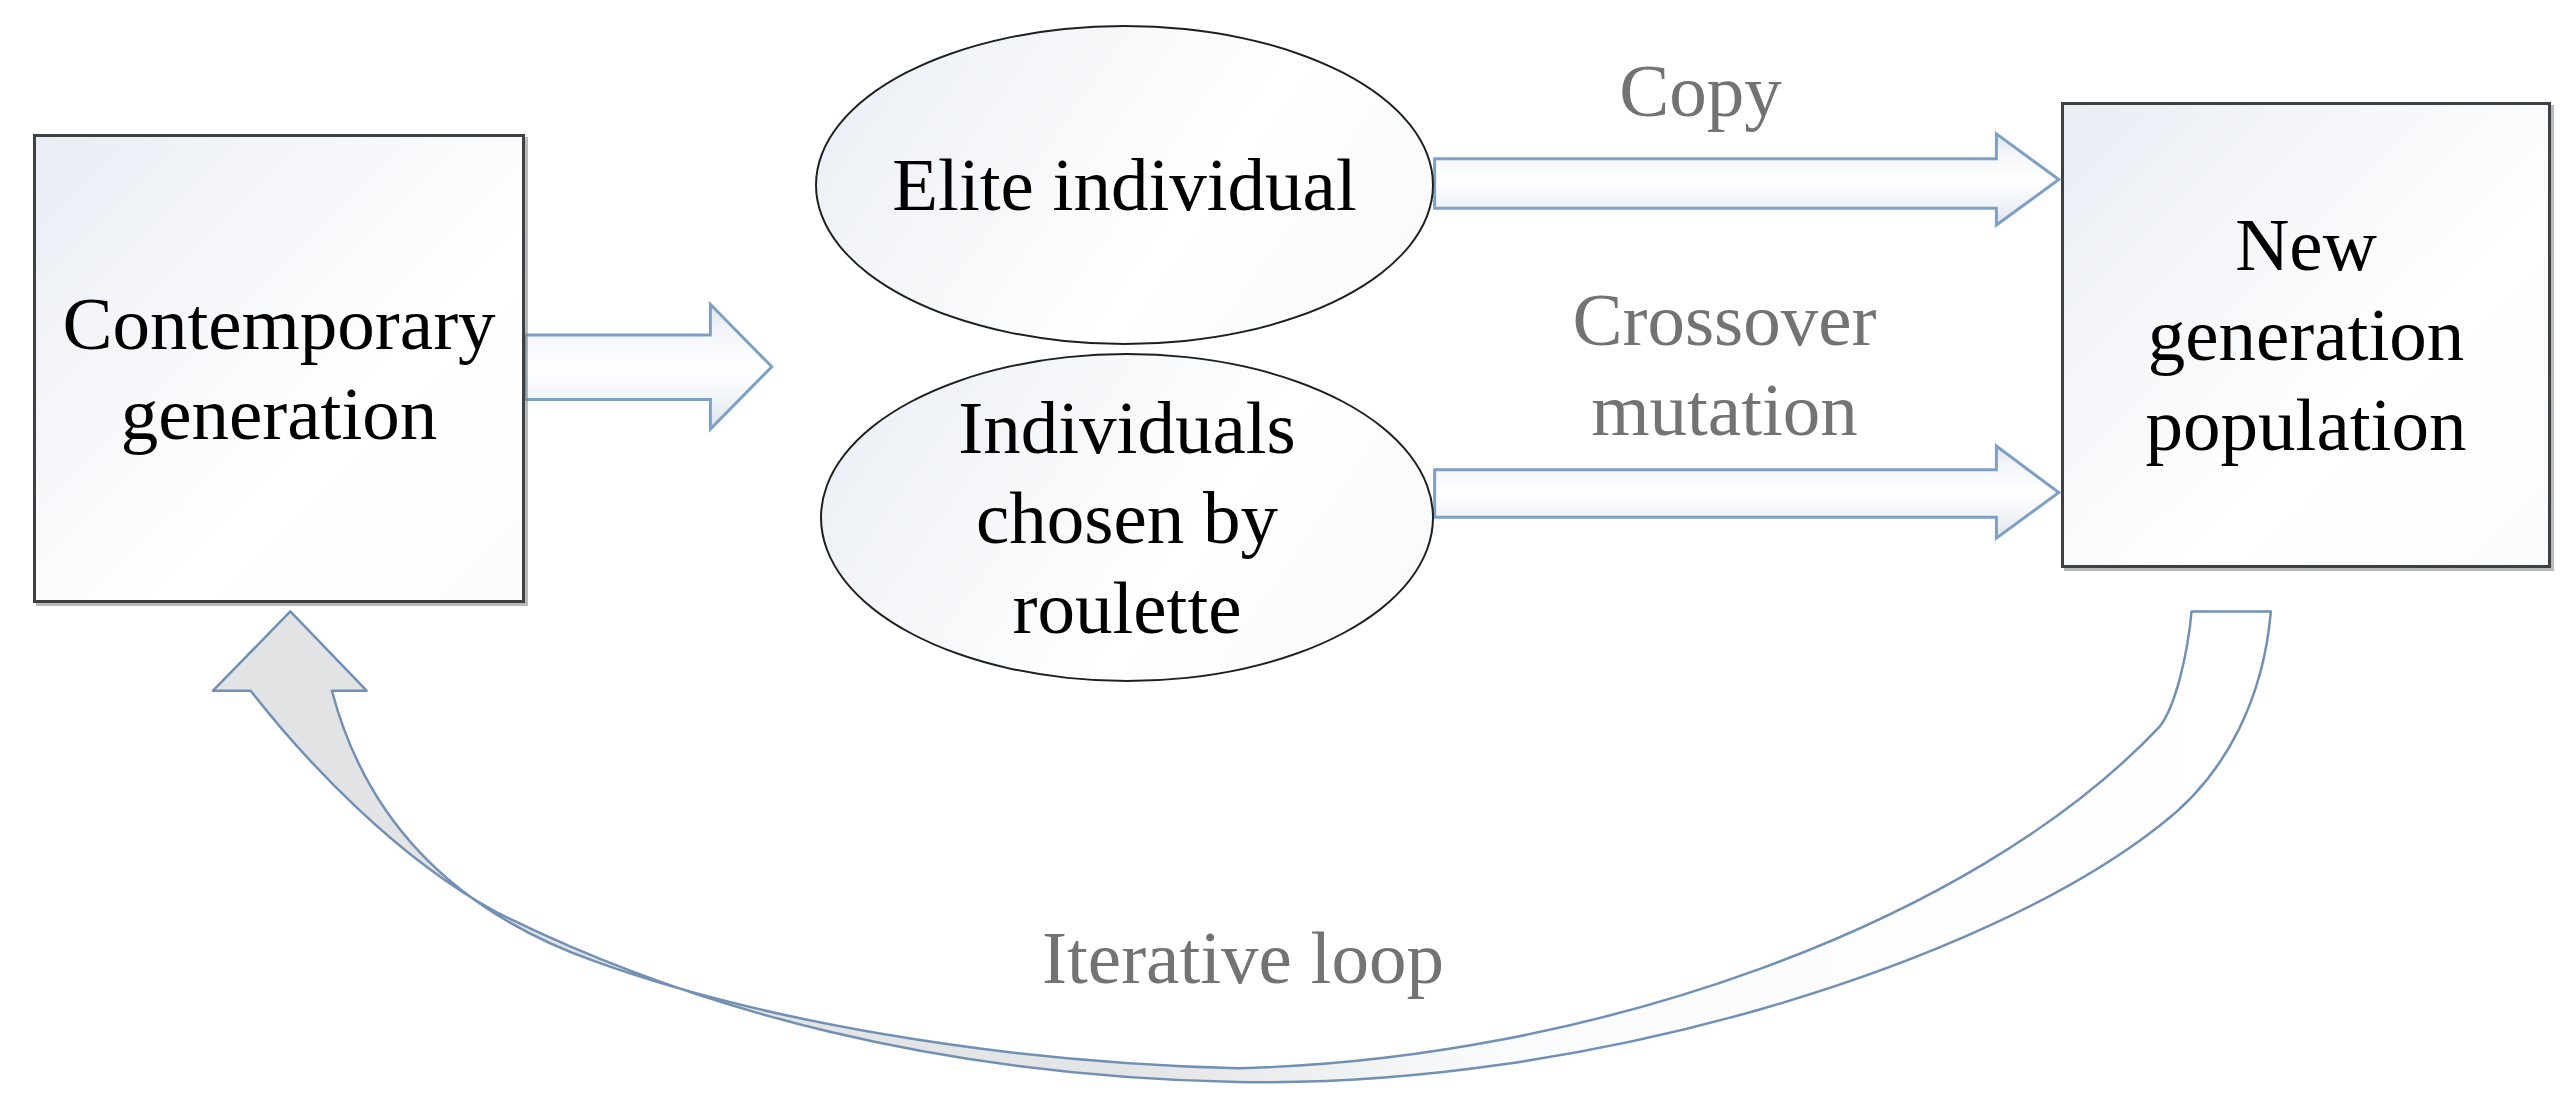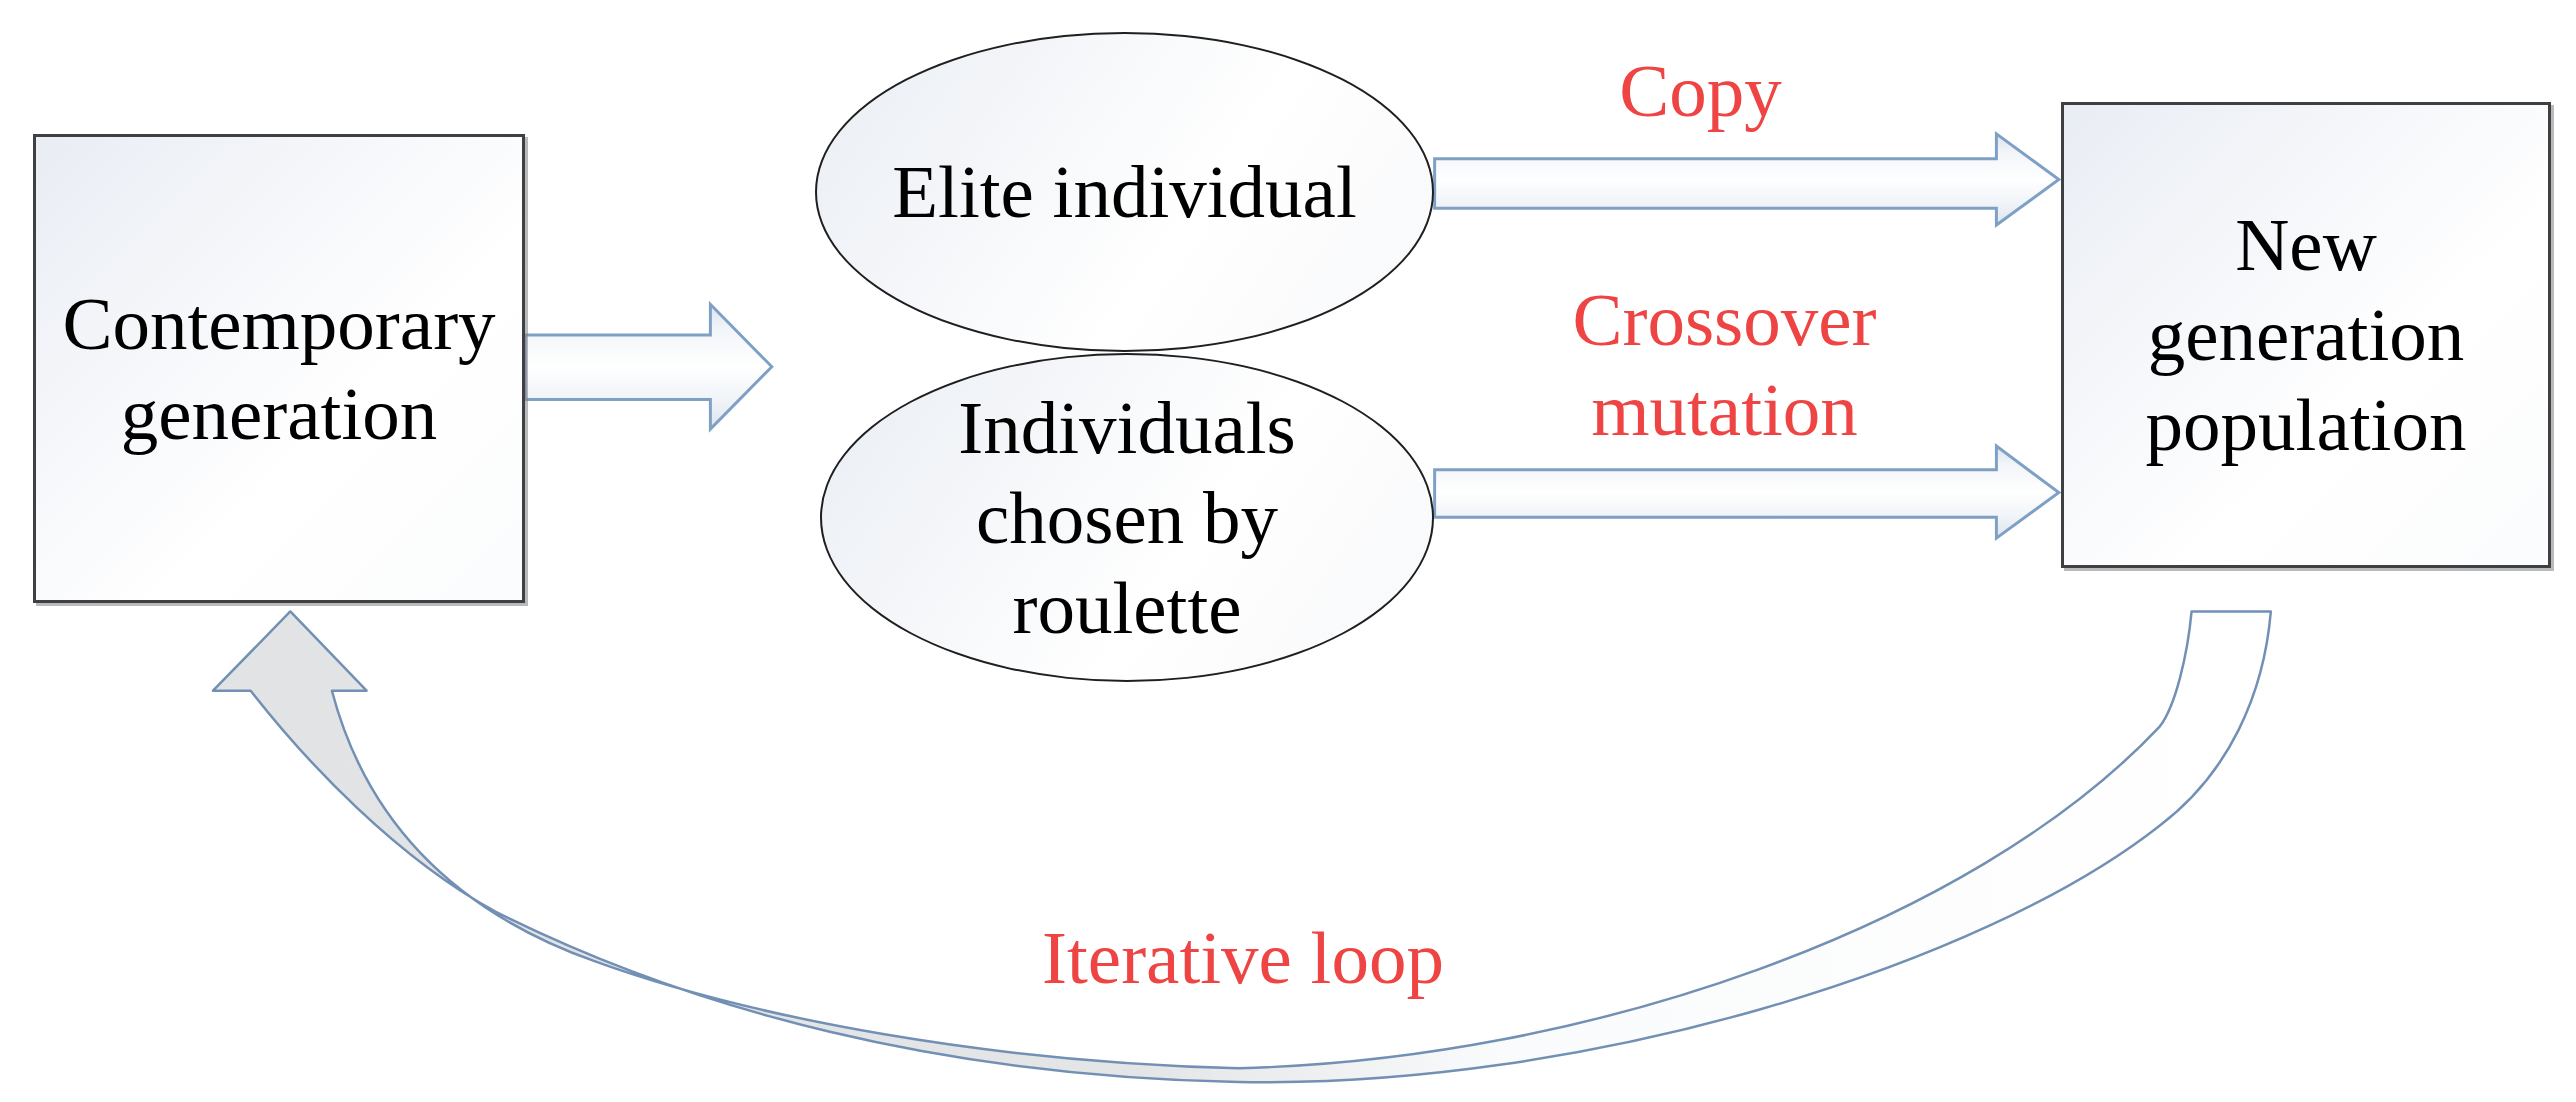--- a/index.html
+++ b/index.html
@@ -16,24 +16,24 @@
     border:3px solid #3f4043;
     background:linear-gradient(135deg,#e9edf4 0%,#f3f5f9 28%,#ffffff 62%,#fbfcfd 100%);
     box-shadow:3px 3px 0 rgba(130,130,130,0.55);
   }
   .box-left{left:33px;top:134px;width:492px;height:469px;}
   .box-right{left:2061px;top:102px;width:490px;height:466px;}
   .ellipsenode{
     border:2px solid #1f1f1f;border-radius:50%;
     background:linear-gradient(125deg,#e9edf4 0%,#f4f6f9 30%,#ffffff 60%,#f7f8fa 100%);
   }
-  .ell-top{left:815px;top:32px;width:619px;height:320px;}
+  .ell-top{left:815px;top:25px;width:619px;height:320px;}
   .ell-bottom{left:820px;top:353px;width:614px;height:329px;}
   .freelabel{
-    position:absolute;text-align:center;font-size:75px;line-height:1.2;color:#ef4444;
+    position:absolute;text-align:center;font-size:75px;line-height:1.2;color:#737373;
   }
   .copy-lbl{left:1542px;top:46px;width:317px;}
   .crossover-lbl{left:1544px;top:275px;width:361px;}
   .iterative-lbl{left:1025px;top:913px;width:436px;}
   .lbl-narrow{max-width:476px;}
   .lbl-roulette{max-width:436px;}
   .lbl-newgen{max-width:416px;}
 </style>
 </head>
 <body>

